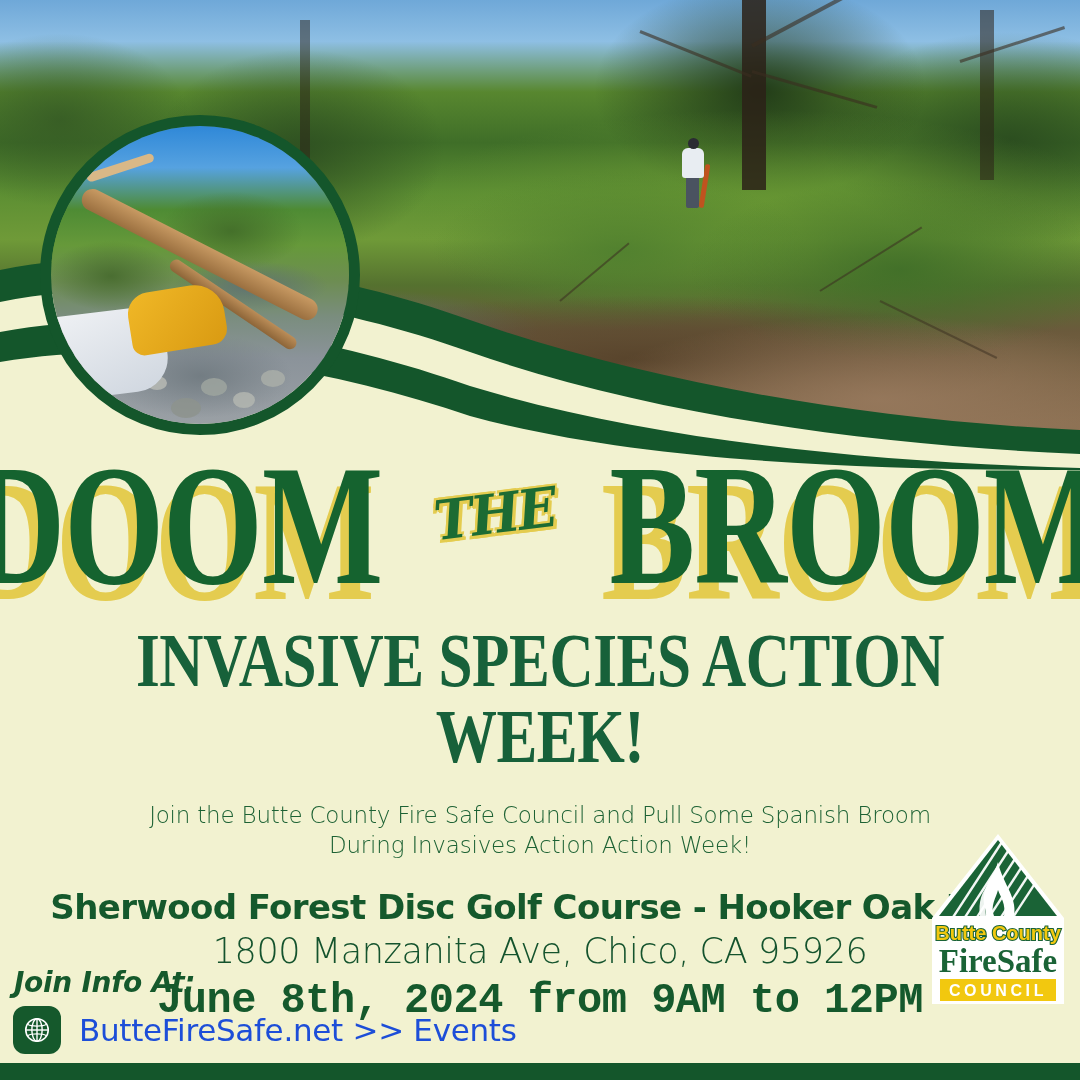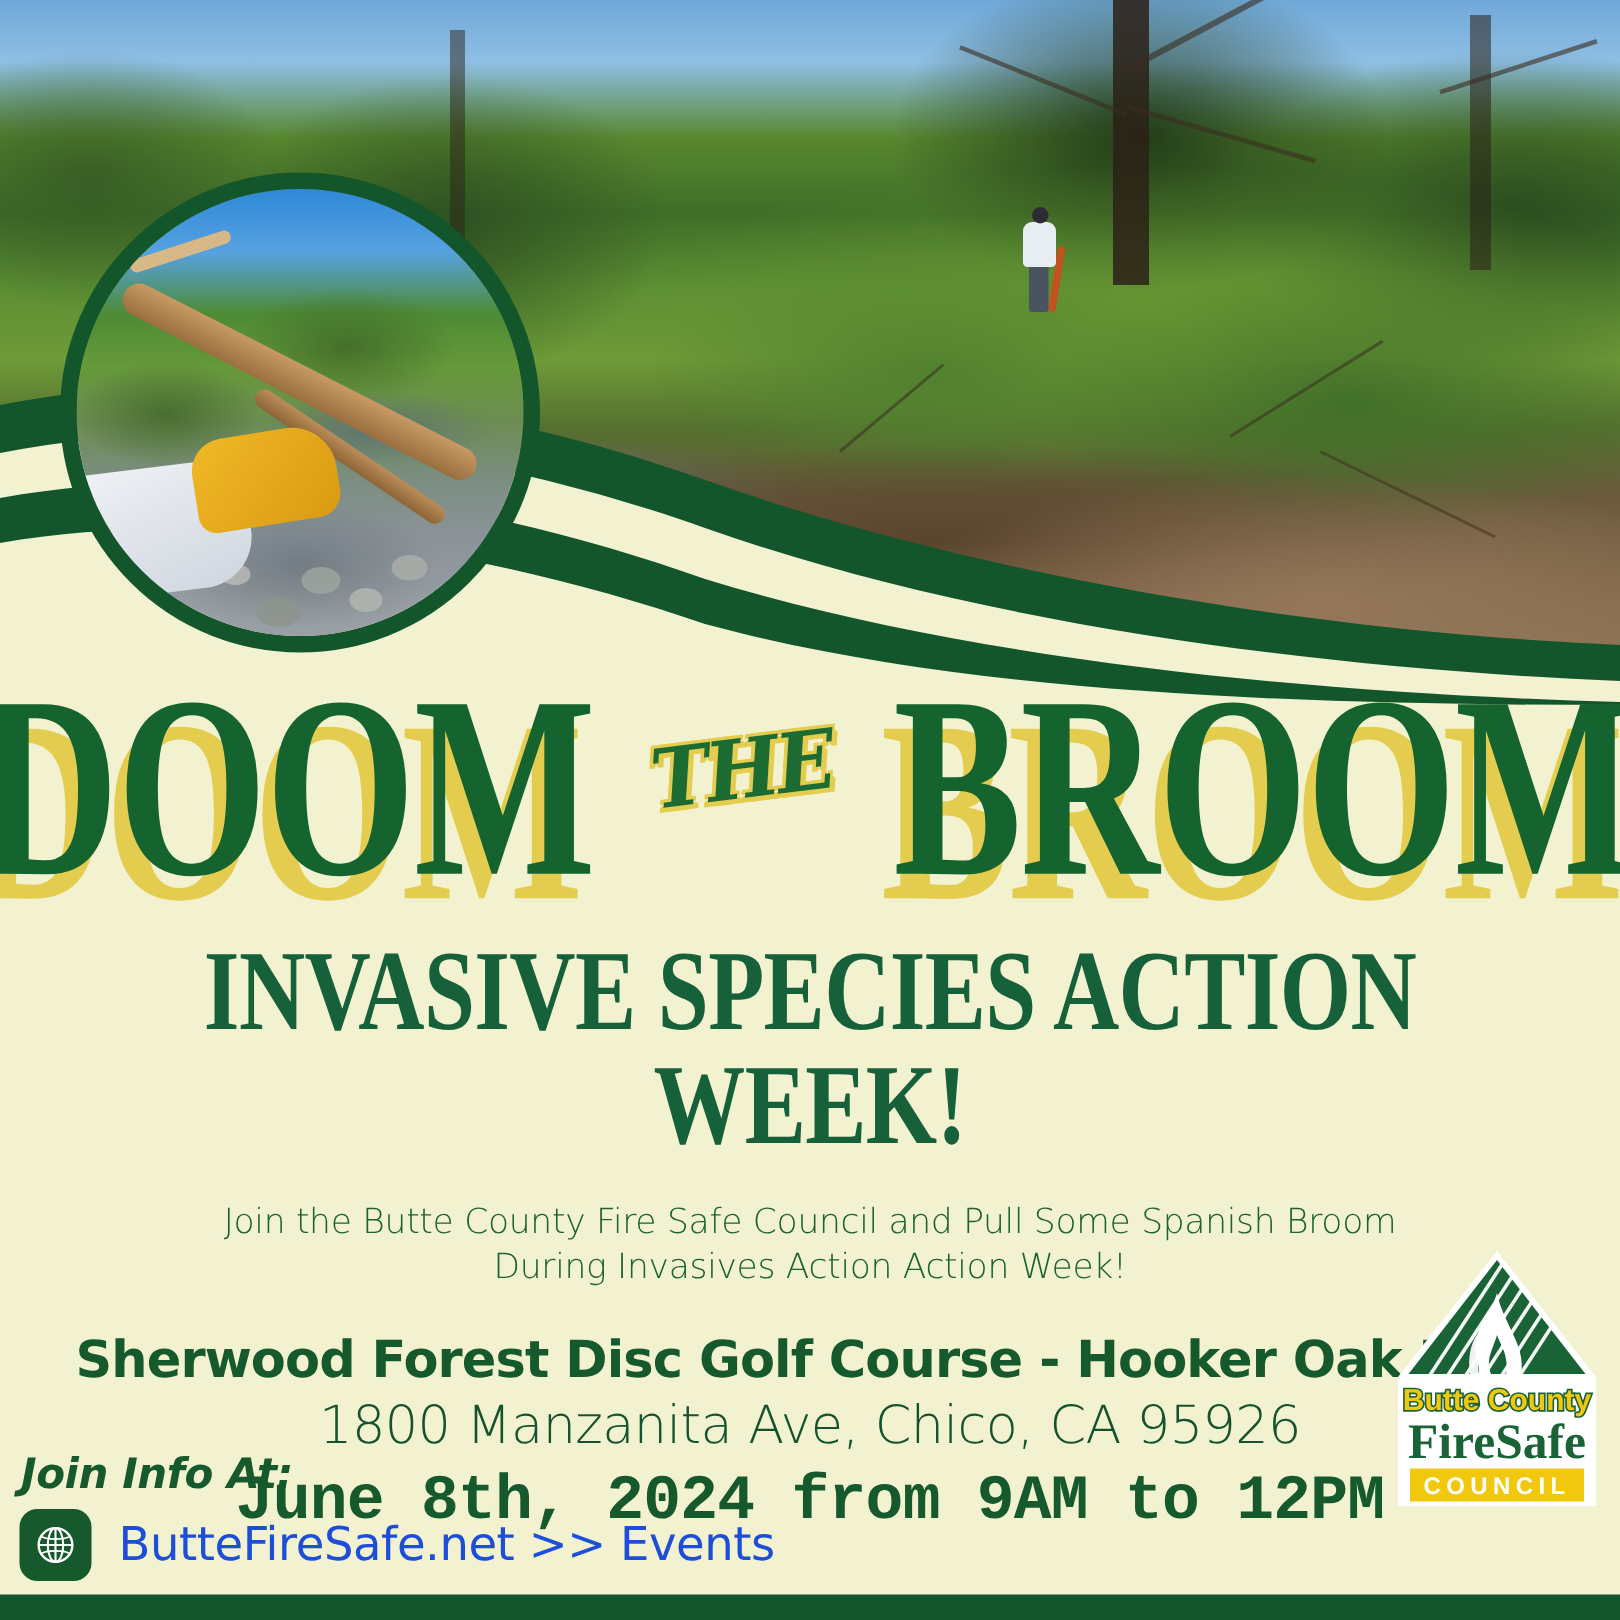--- a/index.html
+++ b/index.html
@@ -115,21 +115,21 @@
   
   .content{position:absolute;left:0;top:440px;width:1080px;z-index:8;text-align:center;}
 
   .headline{
     position:relative;
     height:130px;
     margin-top:16px;
   }
   .headline .hl-row{
     position:absolute;left:0;right:0;top:0;
-    display:flex;align-items:center;justify-content:center;gap:8px;
+    display:flex;align-items:center;justify-content:center;gap:22px;
   }
   .word{
     position:relative;
     font-family:"Liberation Serif", serif;
     font-weight:bold;
     font-size:138px;
     line-height:1;
     color:#15632f;
     letter-spacing:-1px;
     transform:scaleX(.93) scaleY(1.25);

